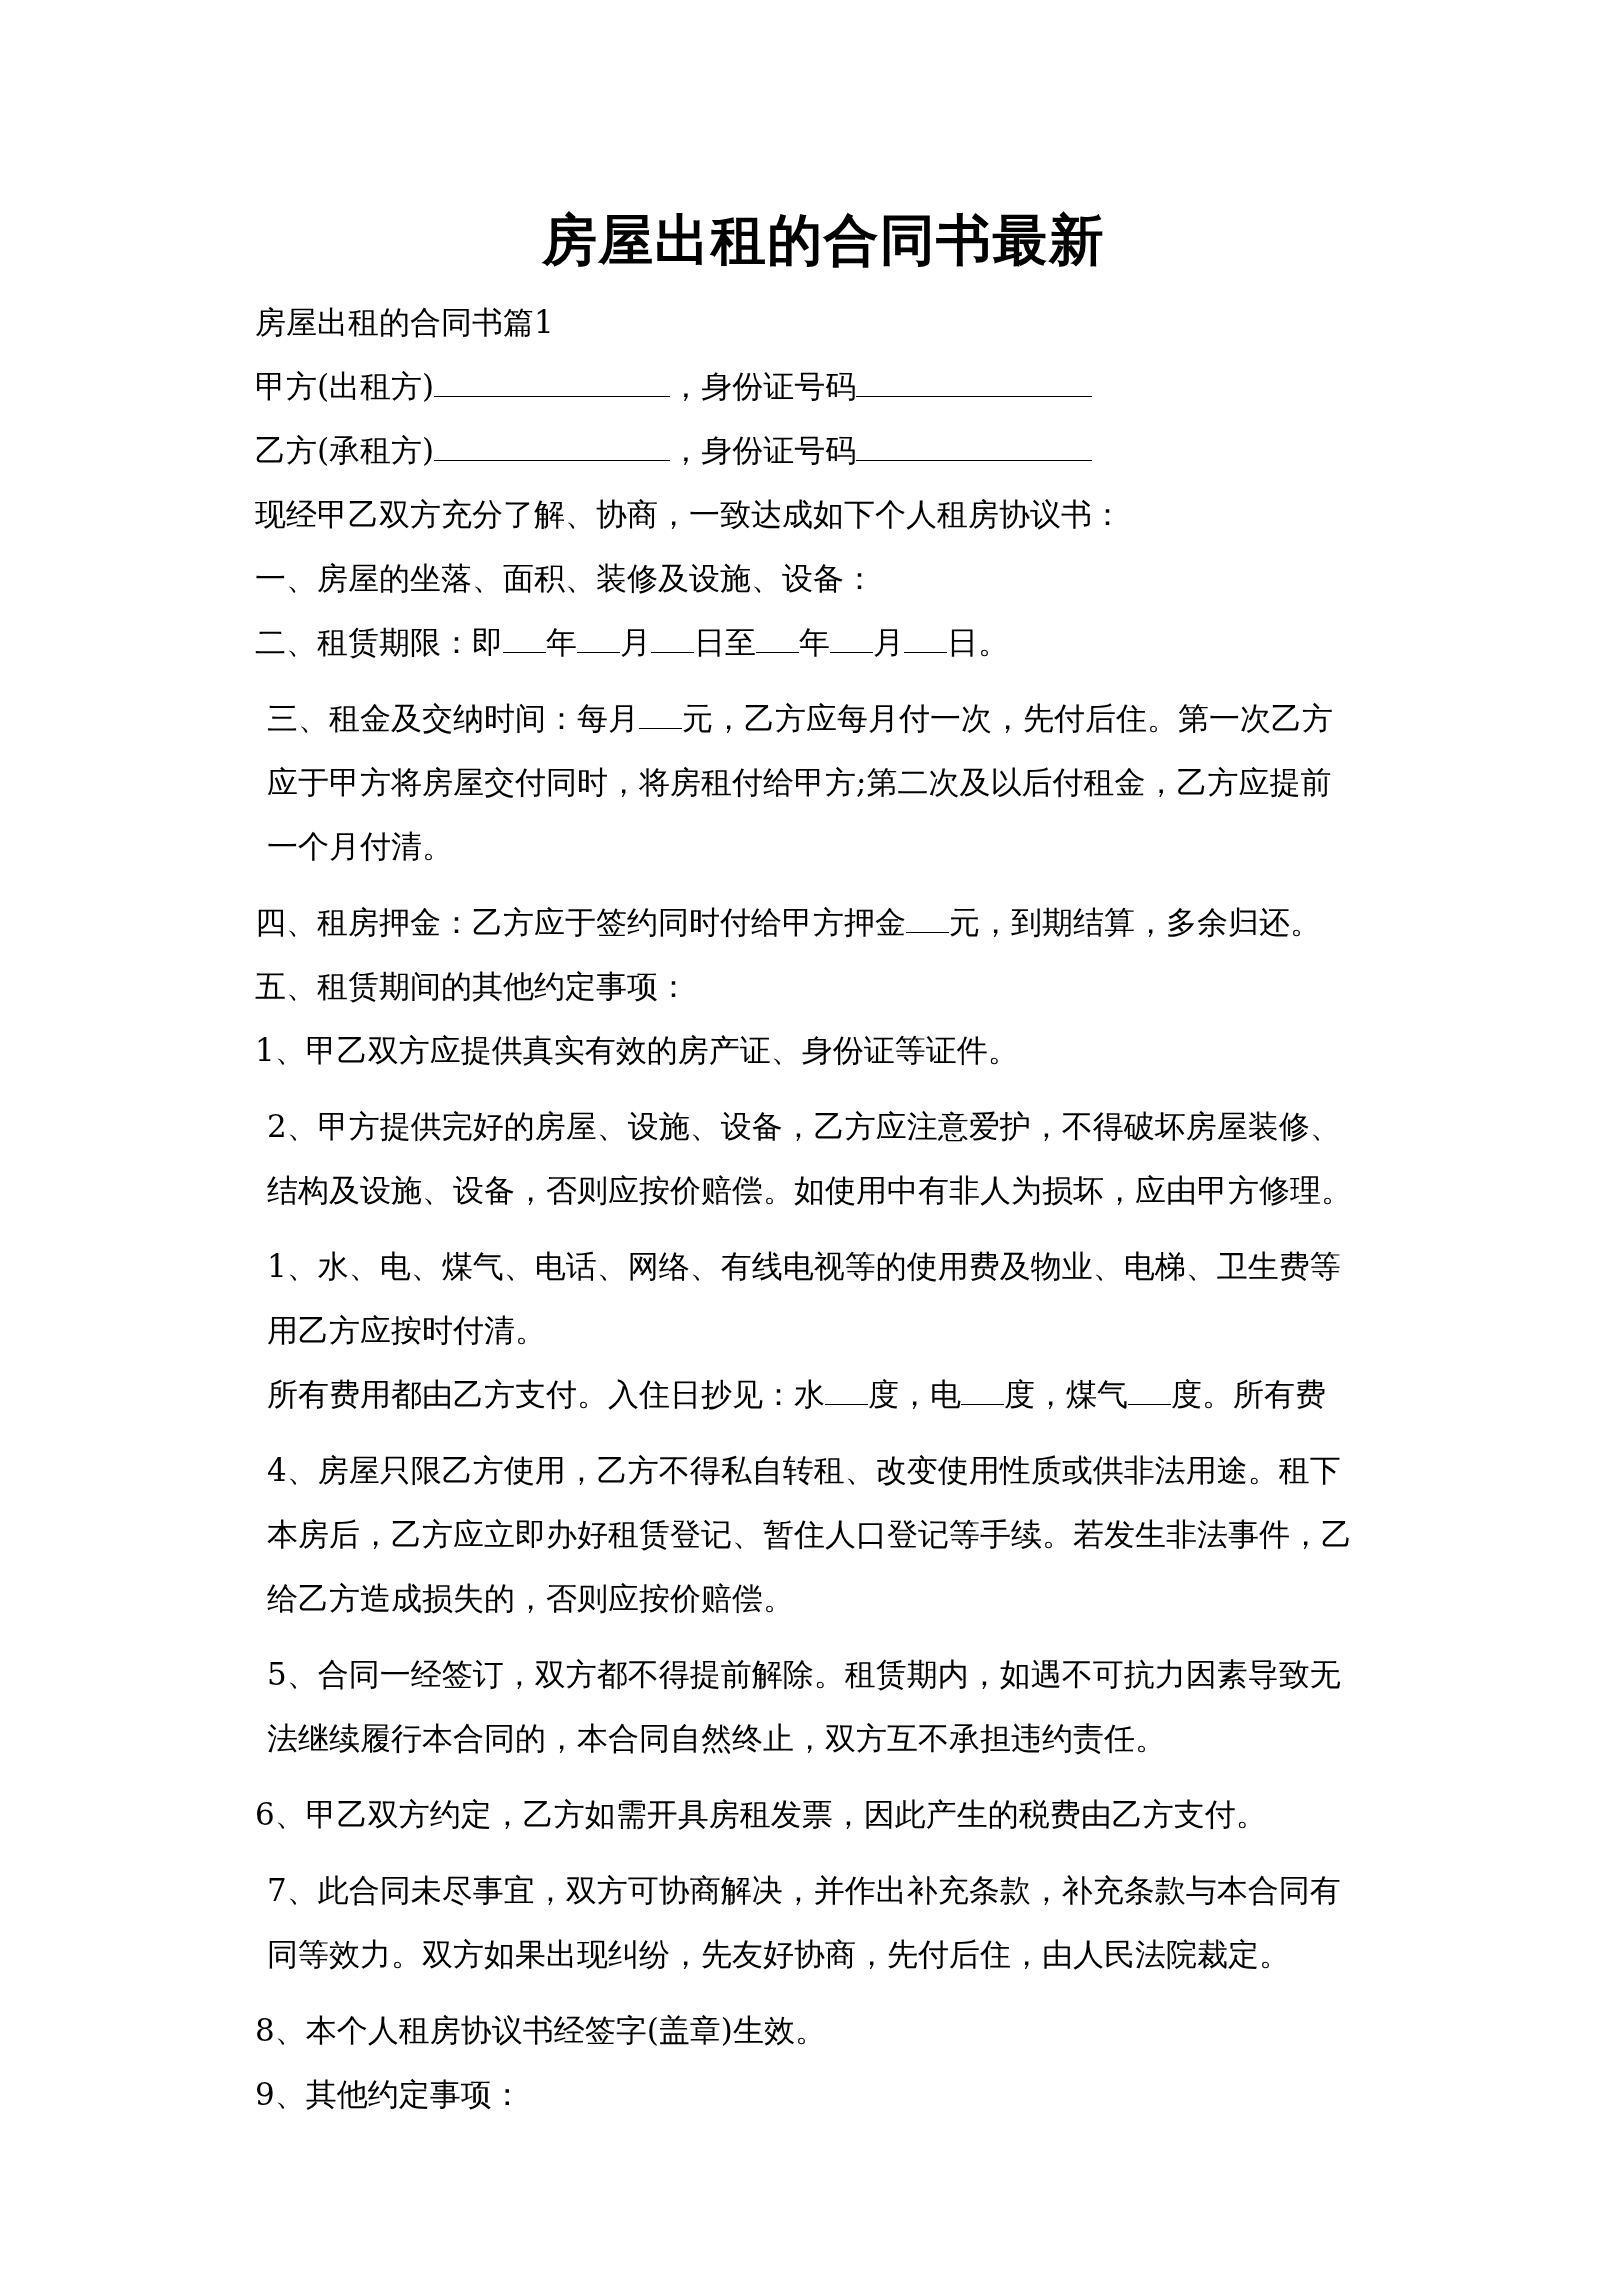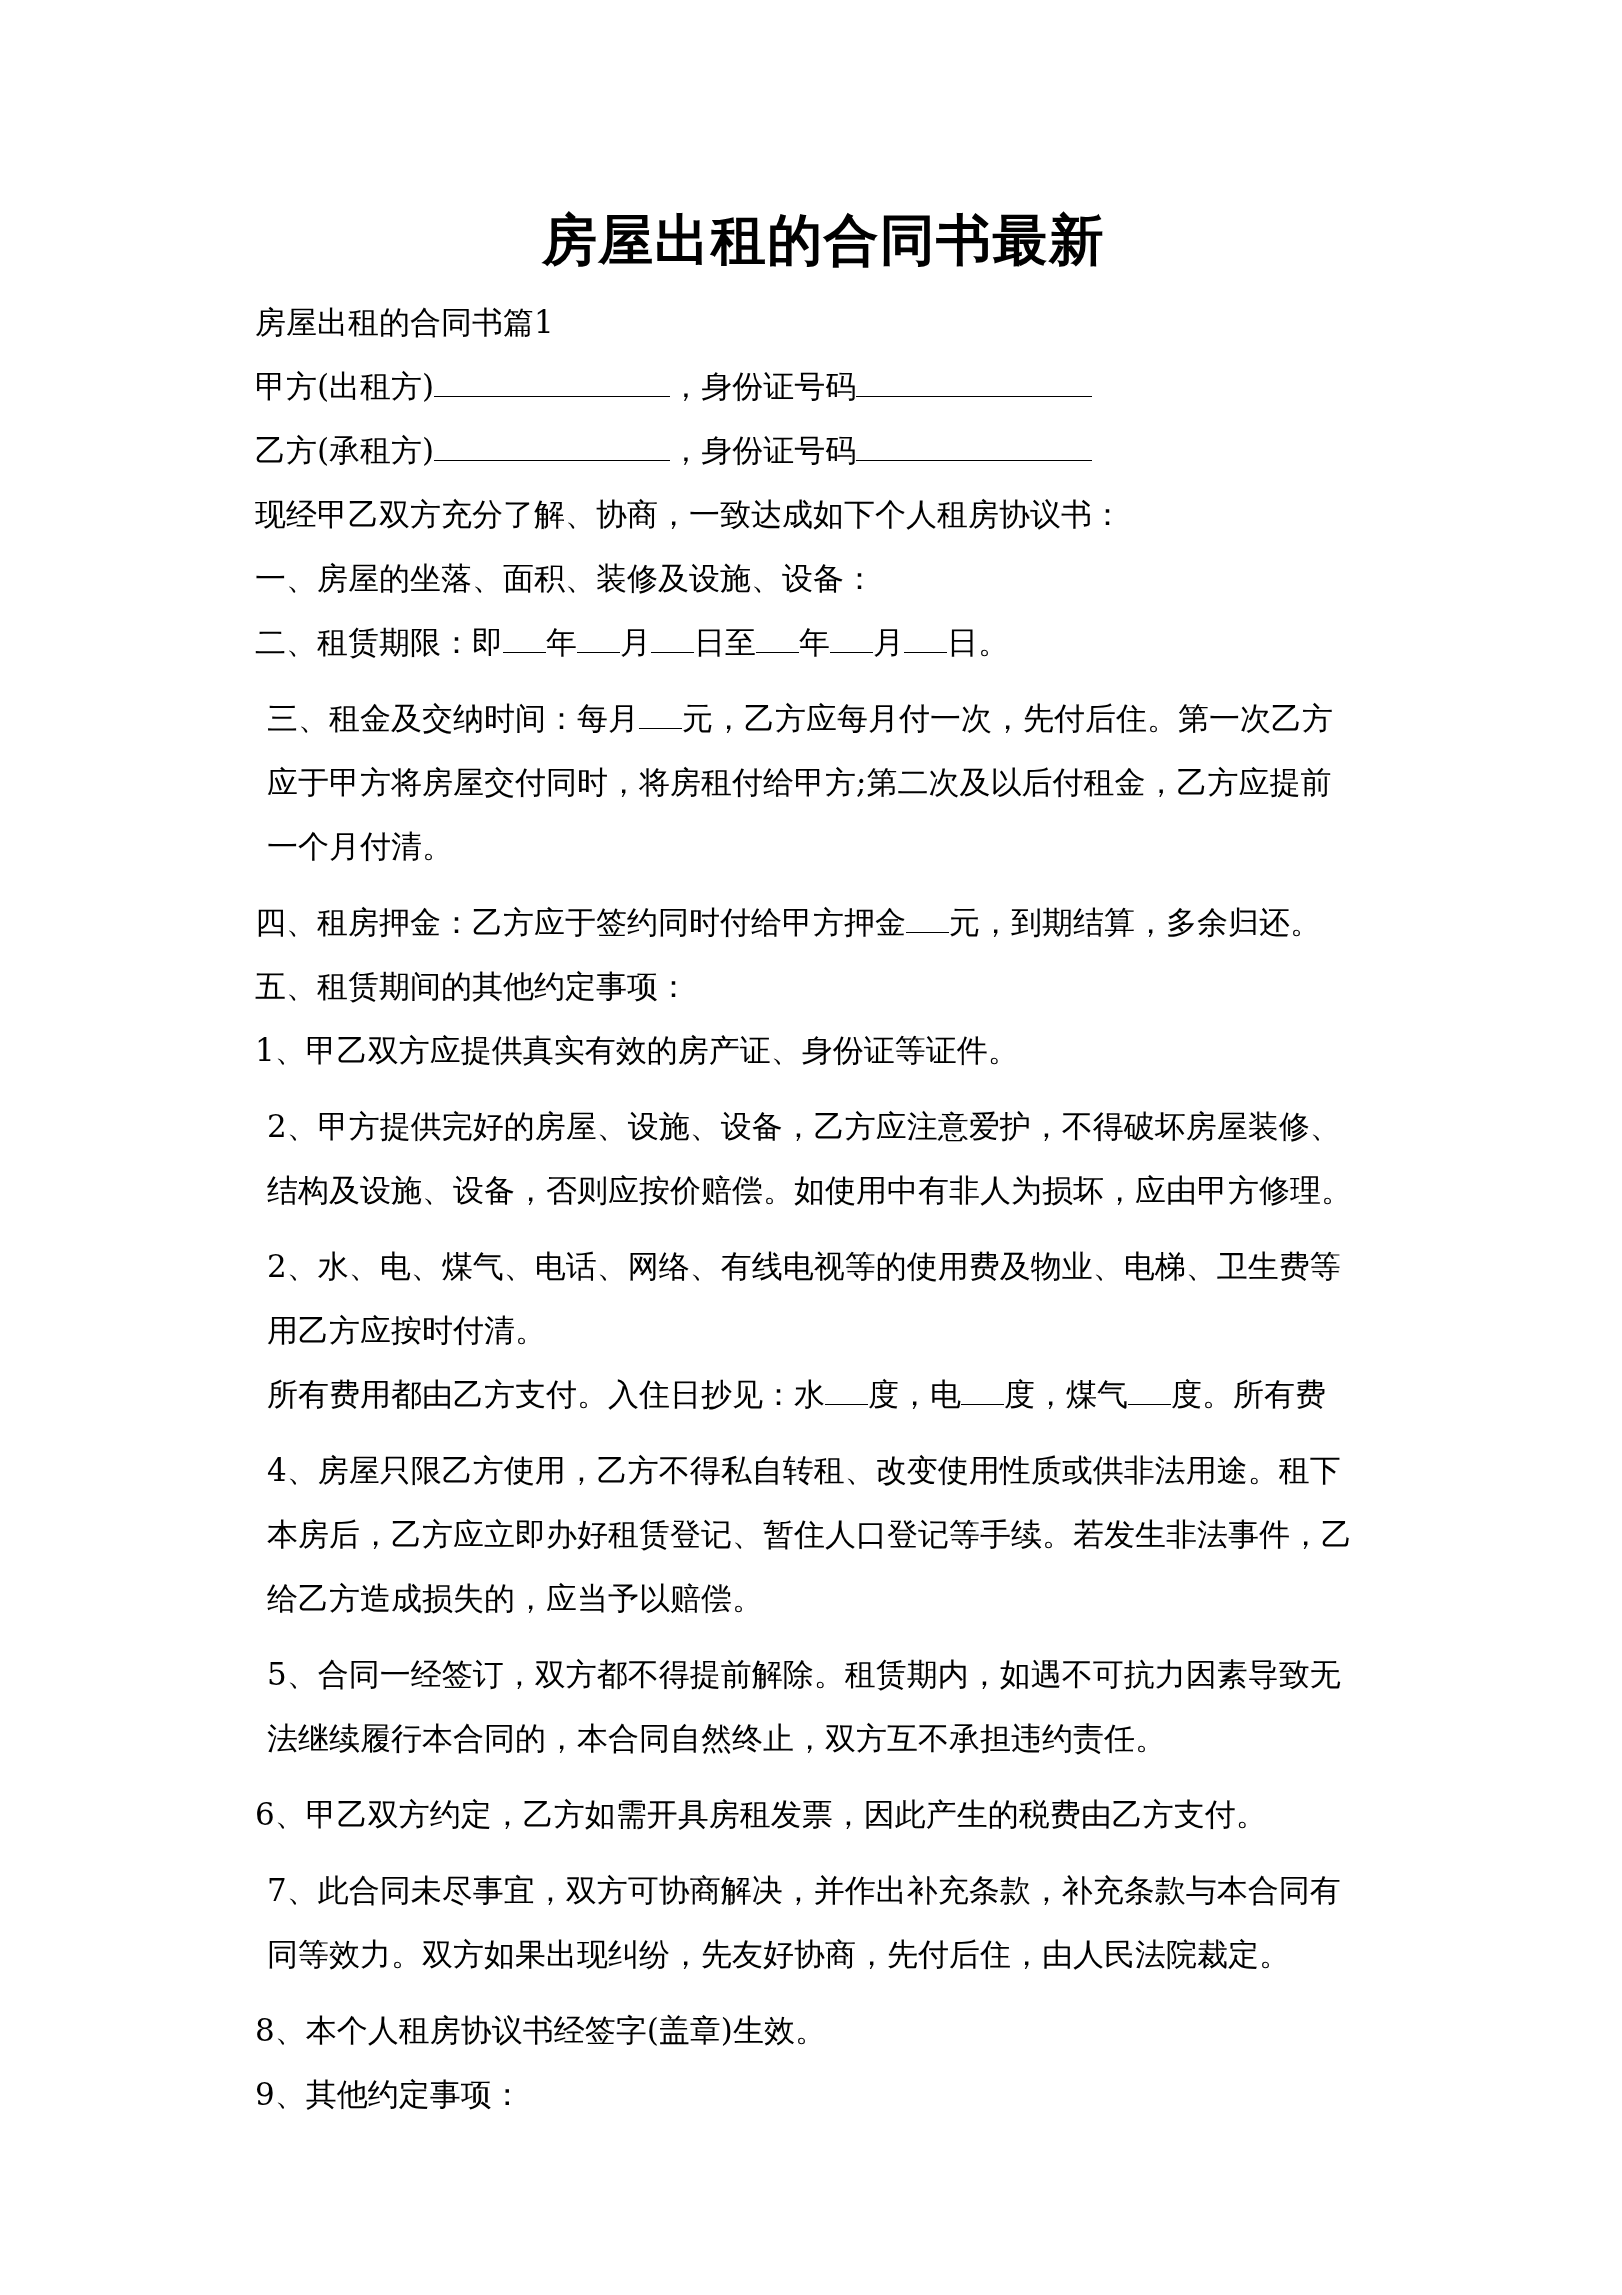--- a/index.html
+++ b/index.html
@@ -96,29 +96,29 @@
     <span class="line">五、租赁期间的其他约定事项：</span>
 
     <span class="line">1、甲乙双方应提供真实有效的房产证、身份证等证件。</span>
 
     <span class="para">
       <span class="line">2、甲方提供完好的房屋、设施、设备，乙方应注意爱护，不得破坏房屋装修、</span>
       <span class="line">结构及设施、设备，否则应按价赔偿。如使用中有非人为损坏，应由甲方修理。</span>
     </span>
 
     <span class="para">
-      <span class="line">2、水、电、煤气、电话、网络、有线电视等的使用费及物业、电梯、卫生费等</span>
+      <span class="line">1、水、电、煤气、电话、网络、有线电视等的使用费及物业、电梯、卫生费等</span>
       <span class="line">用乙方应按时付清。</span>
       <span class="line"><span>所有费用都由乙方支付。入住日抄见：水</span><span class="blank short"></span><span>度，电</span><span class="blank short"></span><span>度，煤气</span><span class="blank short"></span><span>度。所有费</span></span>
     </span>
 
     <span class="para">
       <span class="line">4、房屋只限乙方使用，乙方不得私自转租、改变使用性质或供非法用途。租下</span>
       <span class="line">本房后，乙方应立即办好租赁登记、暂住人口登记等手续。若发生非法事件，乙</span>
-      <span class="line">给乙方造成损失的，应当予以赔偿。</span>
+      <span class="line">给乙方造成损失的，否则应按价赔偿。</span>
     </span>
 
     <span class="para">
       <span class="line">5、合同一经签订，双方都不得提前解除。租赁期内，如遇不可抗力因素导致无</span>
       <span class="line">法继续履行本合同的，本合同自然终止，双方互不承担违约责任。</span>
     </span>
 
     <span class="line">6、甲乙双方约定，乙方如需开具房租发票，因此产生的税费由乙方支付。</span>
 
     <span class="para">

